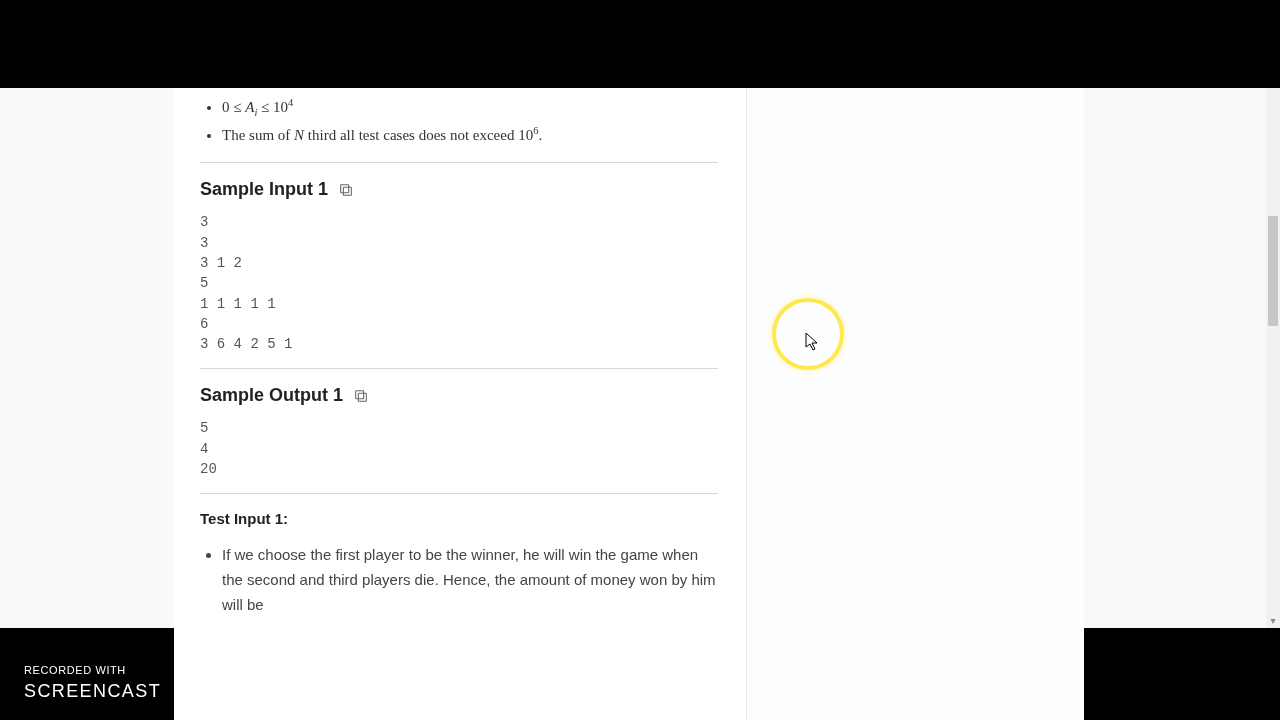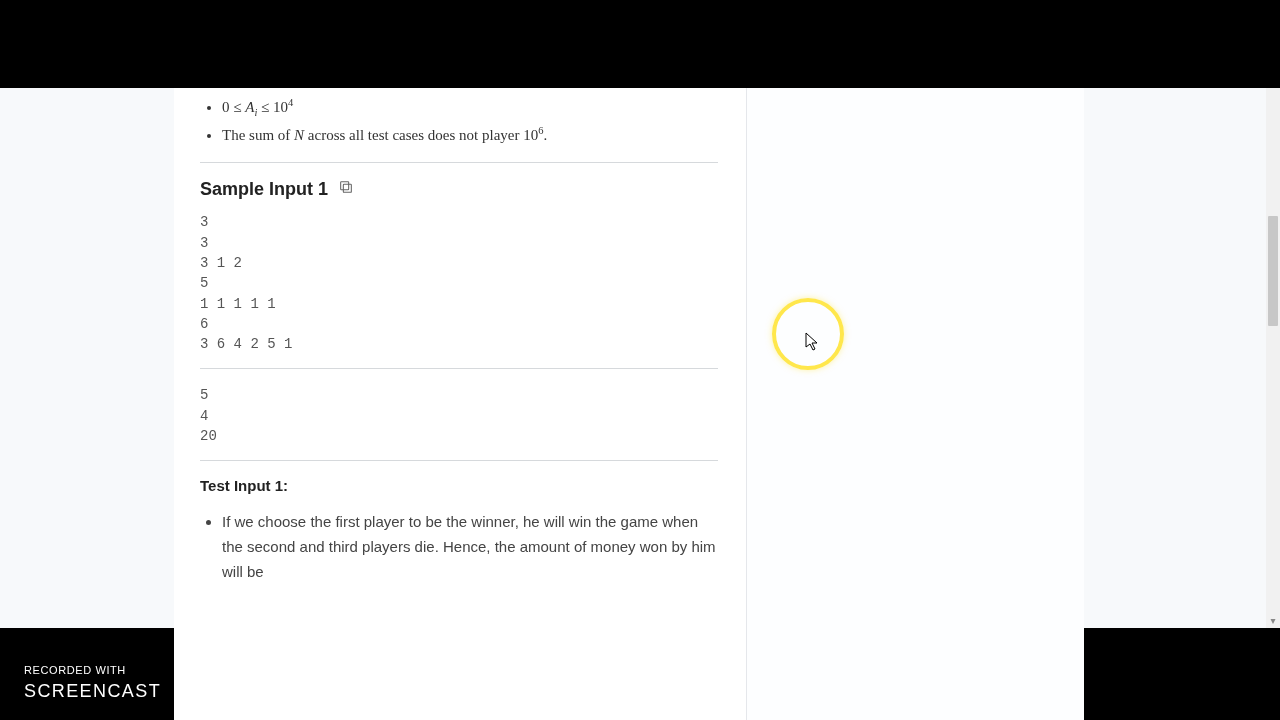--- a/index.html
+++ b/index.html
@@ -60,21 +60,21 @@
   hr.sep {
     border: none;
     border-top: 1px solid #d6d9dc;
     margin: 14px 0 16px 0;
   }
   .section-heading {
     font-size: 18px;
     font-weight: 700;
     color: #222;
     display: flex;
-    align-items: flex-start;
+    align-items: center;
     gap: 10px;
     margin-bottom: 12px;
   }
   .copy-icon {
     width: 16px;
     height: 16px;
     display: inline-block;
   }
   .copy-icon svg { width: 16px; height: 16px; stroke: #666; fill: none; stroke-width: 1.6; }
   pre.code {
@@ -184,21 +184,21 @@
 
 <div class="viewport">
   <div class="page-container">
     <div class="left-pane">
 
       <ul class="constraints">
         <li>
           <span>0 ≤ </span><span class="math-i">A<span class="sub">i</span></span><span> ≤ 10</span><span class="sup">4</span>
         </li>
         <li>
-          <span>The sum of </span><span class="math-i">N</span><span> across all test cases does not player </span><span>10</span><span class="sup">6</span><span>.</span>
+          <span>The sum of </span><span class="math-i">N</span><span> third all test cases does not exceed </span><span>10</span><span class="sup">6</span><span>.</span>
         </li>
       </ul>
 
       <hr class="sep">
 
       <div class="section-heading">
         <span>Sample Input 1</span>
         <span class="copy-icon">
           <svg viewBox="0 0 24 24">
               <rect x="8" y="8" width="12" height="12" rx="1"></rect>
@@ -209,20 +209,29 @@
       <pre class="code">3
 3
 3 1 2
 5
 1 1 1 1 1
 6
 3 6 4 2 5 1</pre>
 
       <hr class="sep">
 
+      <div class="section-heading">
+        <span>Sample Output 1</span>
+        <span class="copy-icon">
+          <svg viewBox="0 0 24 24">
+              <rect x="8" y="8" width="12" height="12" rx="1"></rect>
+              <rect x="4" y="4" width="12" height="12" rx="1"></rect>
+            </svg>
+        </span>
+      </div>
       <pre class="code">5
 4
 20</pre>
 
       <hr class="sep">
 
       <div class="subheading">Test Input 1:</div>
       <ul class="explain">
         <li>If we choose the first player to be the winner, he will win the game when the second and third players die. Hence, the amount of money won by him will be</li>
       </ul>

